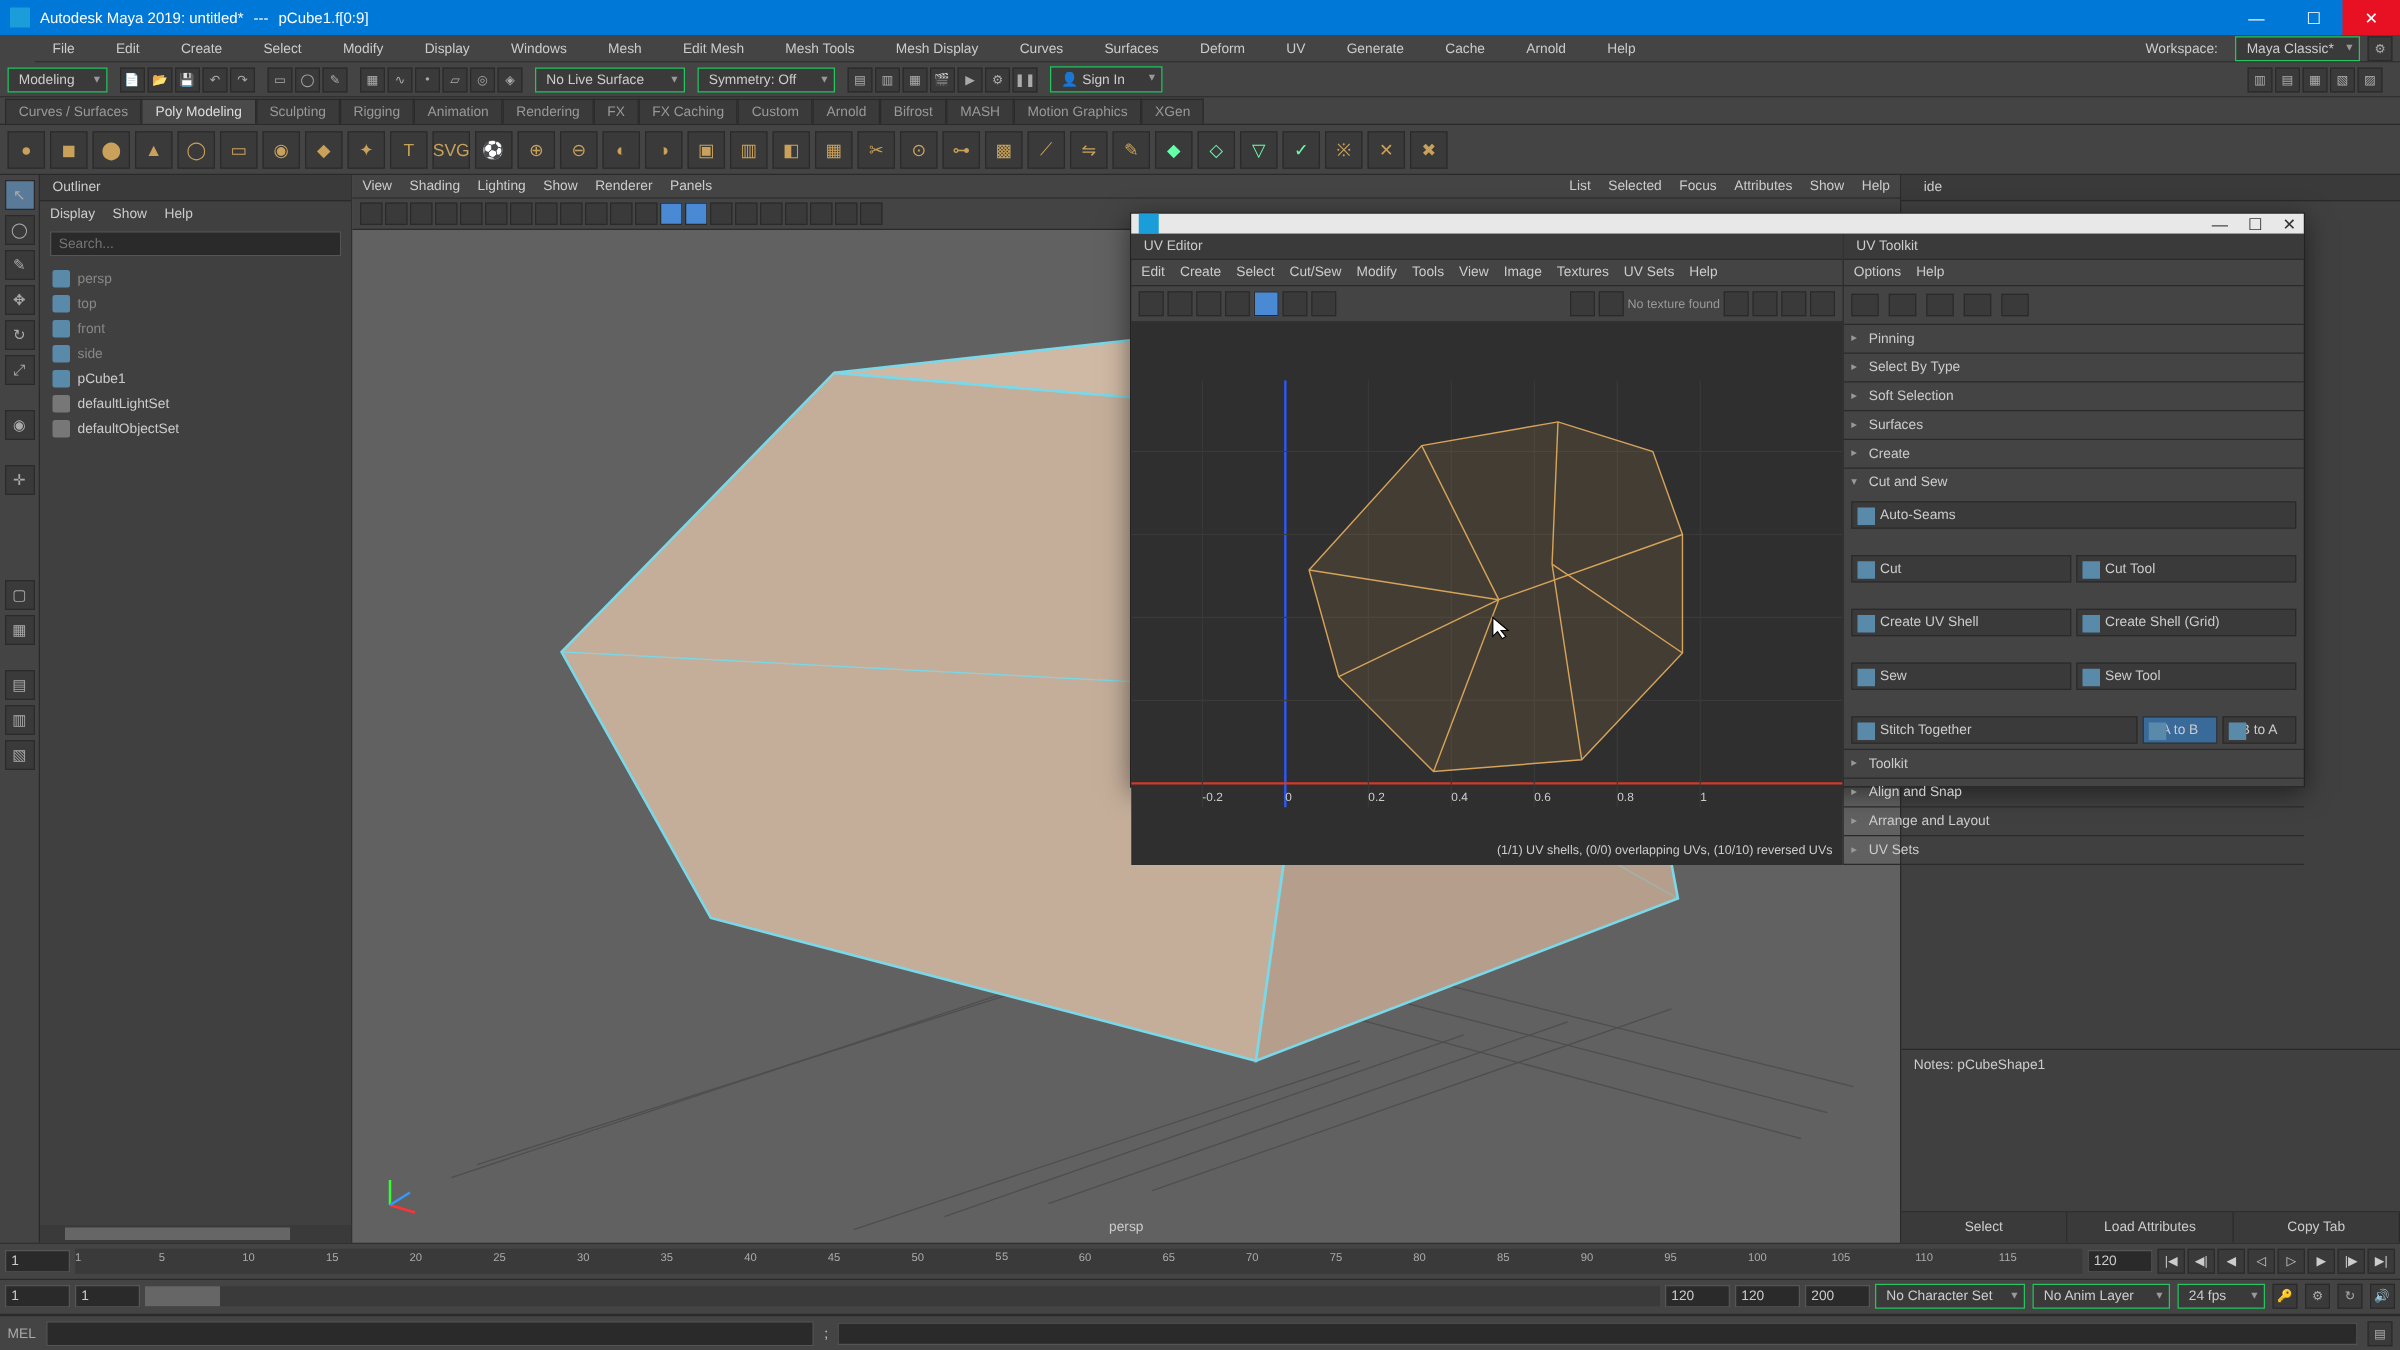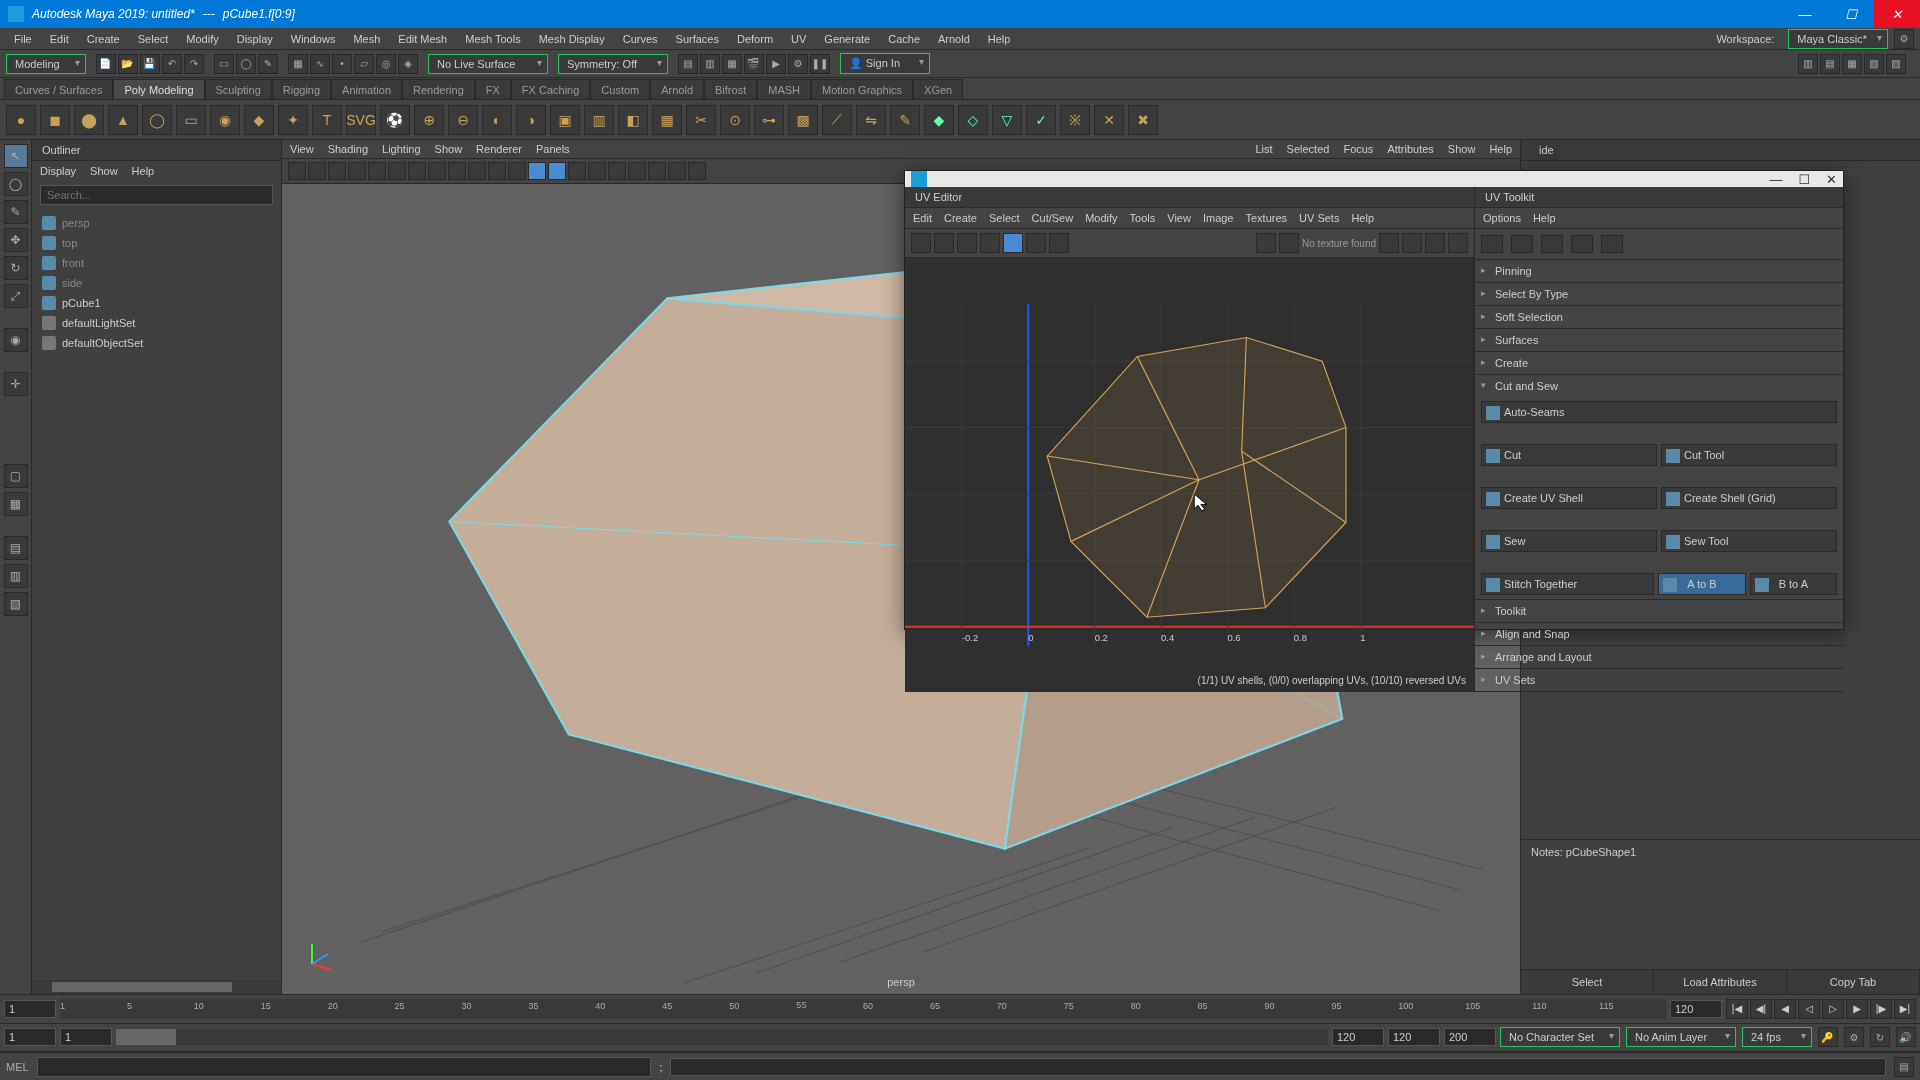--- a/index.html
+++ b/index.html
@@ -1,27 +1,27 @@
 <!DOCTYPE html>
 <html><head>
 <meta charset="utf-8">
 <style>
 * { margin:0; padding:0; box-sizing:border-box; font-family:"Segoe UI",Tahoma,sans-serif; }
 body { background:#444; color:#ccc; font-size:11px; overflow:hidden; width:1920px; height:1080px; position:relative; }
 
 
-.titlebar { background:#0078d7; height:28px; display:flex; align-items:center; justify-content:space-between; padding:0 0 0 8px; color:#fff; font-size:12px;font-style:italic; }
+.titlebar { background:#0078d7; height:28px; display:flex; align-items:center; justify-content:space-between; padding:0 0 0 8px; color:#fff; font-size:12px; }
 .titlebar .left { display:flex; align-items:center; gap:8px; }
 .titlebar .appicon { width:16px; height:16px; background:#1a9dd9; display:inline-block; }
 .titlebar .winbtns { display:flex; }
 .titlebar .winbtns div { width:46px; height:28px; display:flex; align-items:center; justify-content:center; font-size:13px; }
 .titlebar .winbtns .close { background:#e81123; }
 
 
-.menubar { background:#444; height:22px; display:flex; align-items:center; padding:0 6px; gap:2px; border-bottom:1px solid #2a2a2a; }
+.menubar { background:#444; height:22px; display:flex; align-items:center; padding:0 6px; gap:17px; border-bottom:1px solid #2a2a2a;margin-left:28px; }
 .menubar span { padding:3px 8px; cursor:default; }
 .menubar .right { margin-left:auto; display:flex; align-items:center; gap:6px; }
 
 
 .toolbar-main { background:#444; height:28px; display:flex; align-items:center; padding:0 6px; gap:2px; border-bottom:1px solid #2a2a2a; }
 .toolbar-main .seg { display:flex; align-items:center; gap:2px; margin-right:8px; }
 .ddown { background:#3a3a3a; border:1px solid #22c55e; padding:3px 20px 3px 8px; position:relative; min-width:80px; }
 .ddown::after{ content:"▾"; position:absolute; right:5px; top:2px; font-size:10px; color:#999; }
 .tbtn { width:20px; height:20px; background:#3a3a3a; border:1px solid #2a2a2a; display:inline-flex; align-items:center; justify-content:center; font-size:10px; color:#aaa; }
 
@@ -90,21 +90,21 @@
 .uv-section { border-bottom:1px solid #2a2a2a; }
 .uv-section .hdr { padding:5px 8px 5px 20px; position:relative; cursor:default; }
 .uv-section .hdr::before { content:"▸"; position:absolute; left:6px; top:5px; font-size:9px; color:#999; }
 .uv-section.open .hdr::before { content:"▾"; }
 .uv-section .body { padding:4px 6px; display:flex; flex-direction:column; gap:21px; }
 .uv-row { display:flex; gap:4px; }
 .uv-btn { flex:1; background:#3a3a3a; border:1px solid #2a2a2a; padding:4px 6px 4px 22px; font-size:11px; position:relative; }
 .uv-btn::before { content:""; position:absolute; left:4px; top:4px; width:14px; height:14px; background:#5a8aaa; }
 .uv-btn.full { flex:none; width:100%; }
 .uv-btn.sel { background:#3a6a9a; }
-.uv-btn.small { flex:none; padding:4px 28px; }
+.uv-btn.small { flex:none; padding:4px 14px; }
 
 
 .attr-panel { width:400px; background:#404040; border-left:1px solid #2a2a2a; display:flex; flex-direction:column; }
 .attr-tabs { background:#3a3a3a; border-bottom:1px solid #2a2a2a; display:flex; padding-left:8px;}
 .attr-tabs span { padding:4px 10px; }
 .attr-body { flex:1; }
 .attr-notes { border-top:1px solid #2a2a2a; padding:6px 10px; height:130px; }
 .attr-btns { display:flex; border-top:1px solid #2a2a2a; }
 .attr-btns div { flex:1; text-align:center; padding:6px; background:#3a3a3a; border-right:1px solid #2a2a2a; }
 

